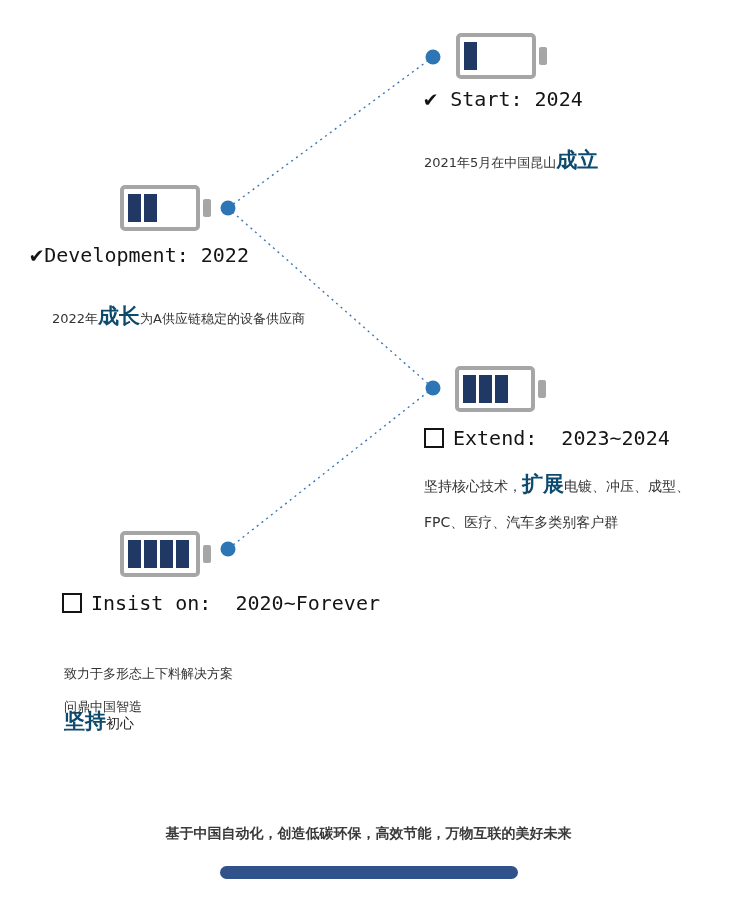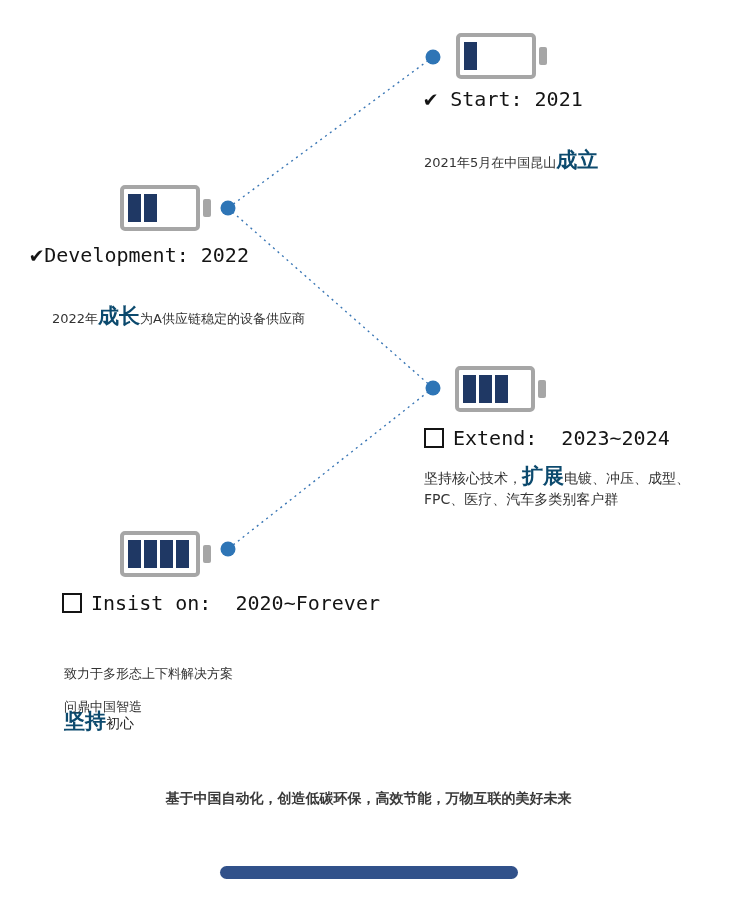--- a/index.html
+++ b/index.html
@@ -33,31 +33,31 @@
   .d1 { left:424px; top:146px; }
 
   
   .bat2 { left:120px; top:185px; }
   .t2 { left:30px; top:242px; }
   .d2 { left:52px; top:302px; }
 
   
   .bat3 { left:455px; top:366px; }
   .t3 { left:424px; top:426px;align-items:center; }
-  .d3 { left:424px; top:466px; width:300px; line-height:21px; font-size:14px; }
+  .d3 { left:424px; top:466px; width:300px; line-height:36px; font-size:14px; }
 
   
   .bat4 { left:120px; top:531px; }
   .t4 { left:62px; top:591px; }
   .sub4 { position:absolute; left:64px; top:662px; font-size:14px; color:#222;margin-top:45px; }
   .p4 { position:absolute; left:64px; top:662px; font-size:13px; color:#333; line-height:23px; }
   .p4 .pline:last-child { margin-top:10px; }
 
   .footer-line { position:absolute; left:0; width:737px; text-align:center; font-size:14px; font-weight:600; color:#3a3a3a; }
-  .fl1 { top:790px; }
+  .fl1 { top:825px; }
   .fl2 { top:838px; }
   .footer-bar { position:absolute; left:50%; transform:translateX(-50%); top:866px; width:298px; height:13px; border-radius:7px; background:#31518a; }
 </style>
 </head>
 <body>
 
 <div class="canvas">
 
   <svg class="connectors" width="737" height="912" viewBox="0 0 737 912">
     <line x1="433" y1="57" x2="228" y2="208" stroke="#3b77b5" stroke-width="1.4" stroke-dasharray="2 4"></line>
@@ -69,21 +69,21 @@
     <circle cx="228" cy="549" r="7.5" fill="#2e75b6"></circle>
   </svg>
 
   <div class="battery bat1">
     <div class="body">
         <div class="bar"></div>
       </div>
     <div class="nub"></div>
   </div>
   <div class="title t1">
-    <span class="check">✔</span><span> Start: 2021</span>
+    <span class="check">✔</span><span> Start: 2024</span>
   </div>
   <div class="desc d1">
     <span>2021年5月在中国昆山</span><span class="em">成立</span><span></span>
   </div>
 
   <div class="battery bat2">
     <div class="body">
         <div class="bar"></div>
         <div class="bar"></div>
       </div>

